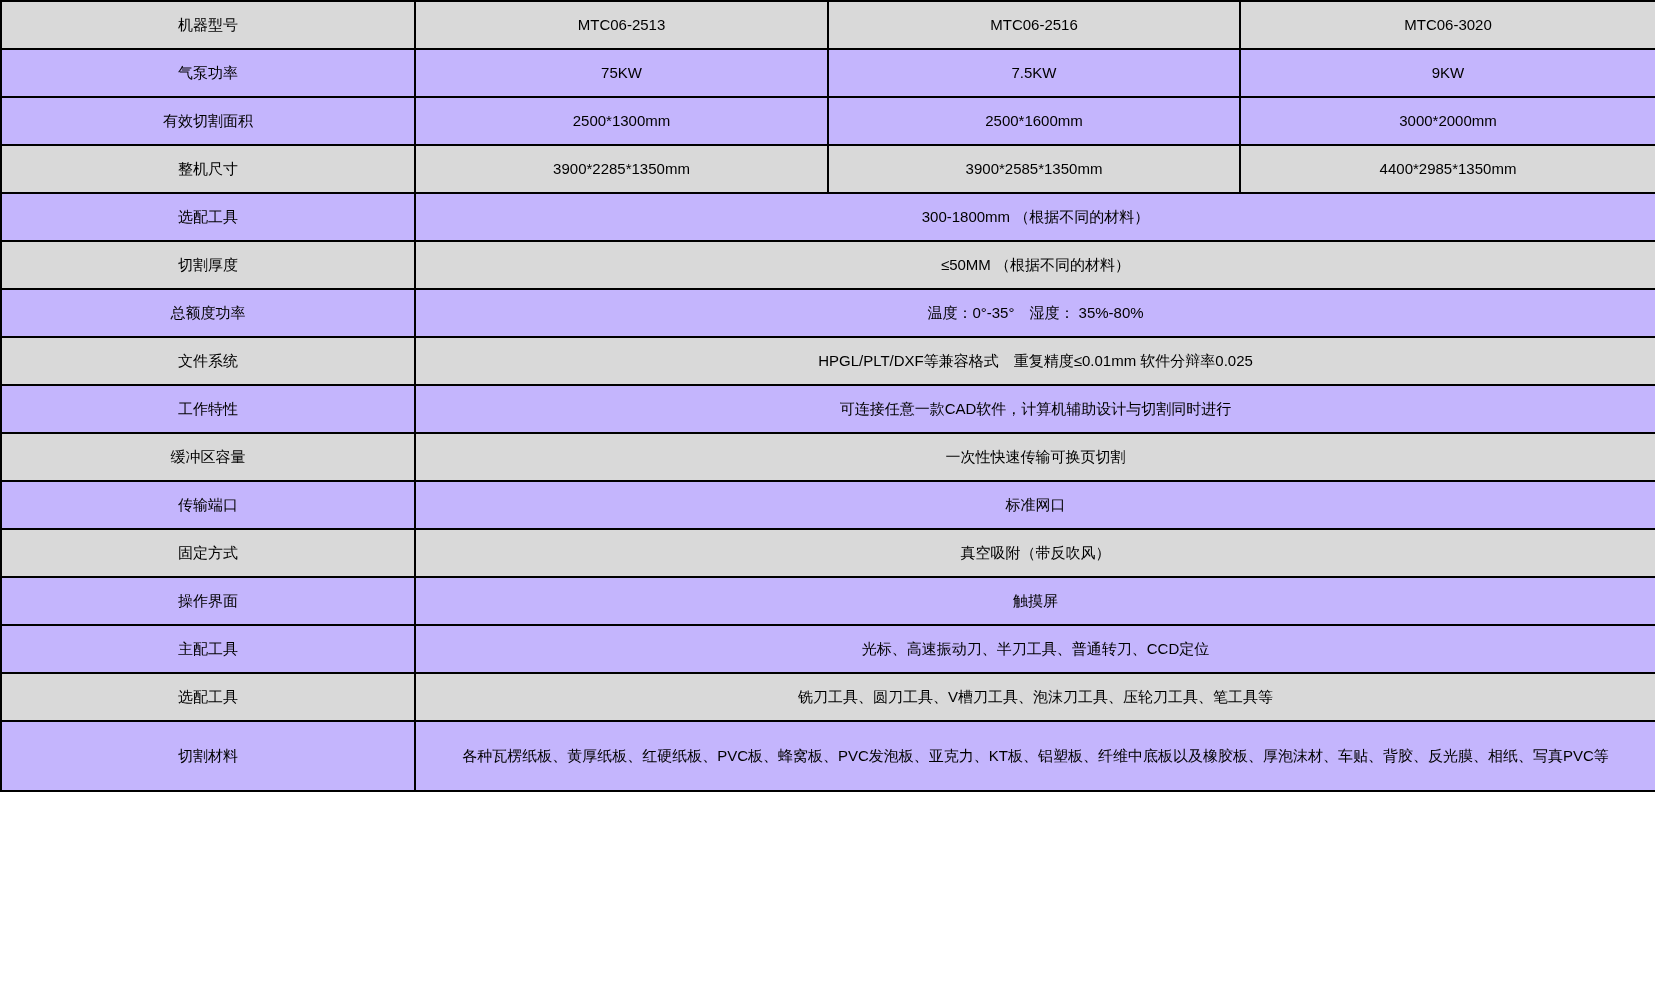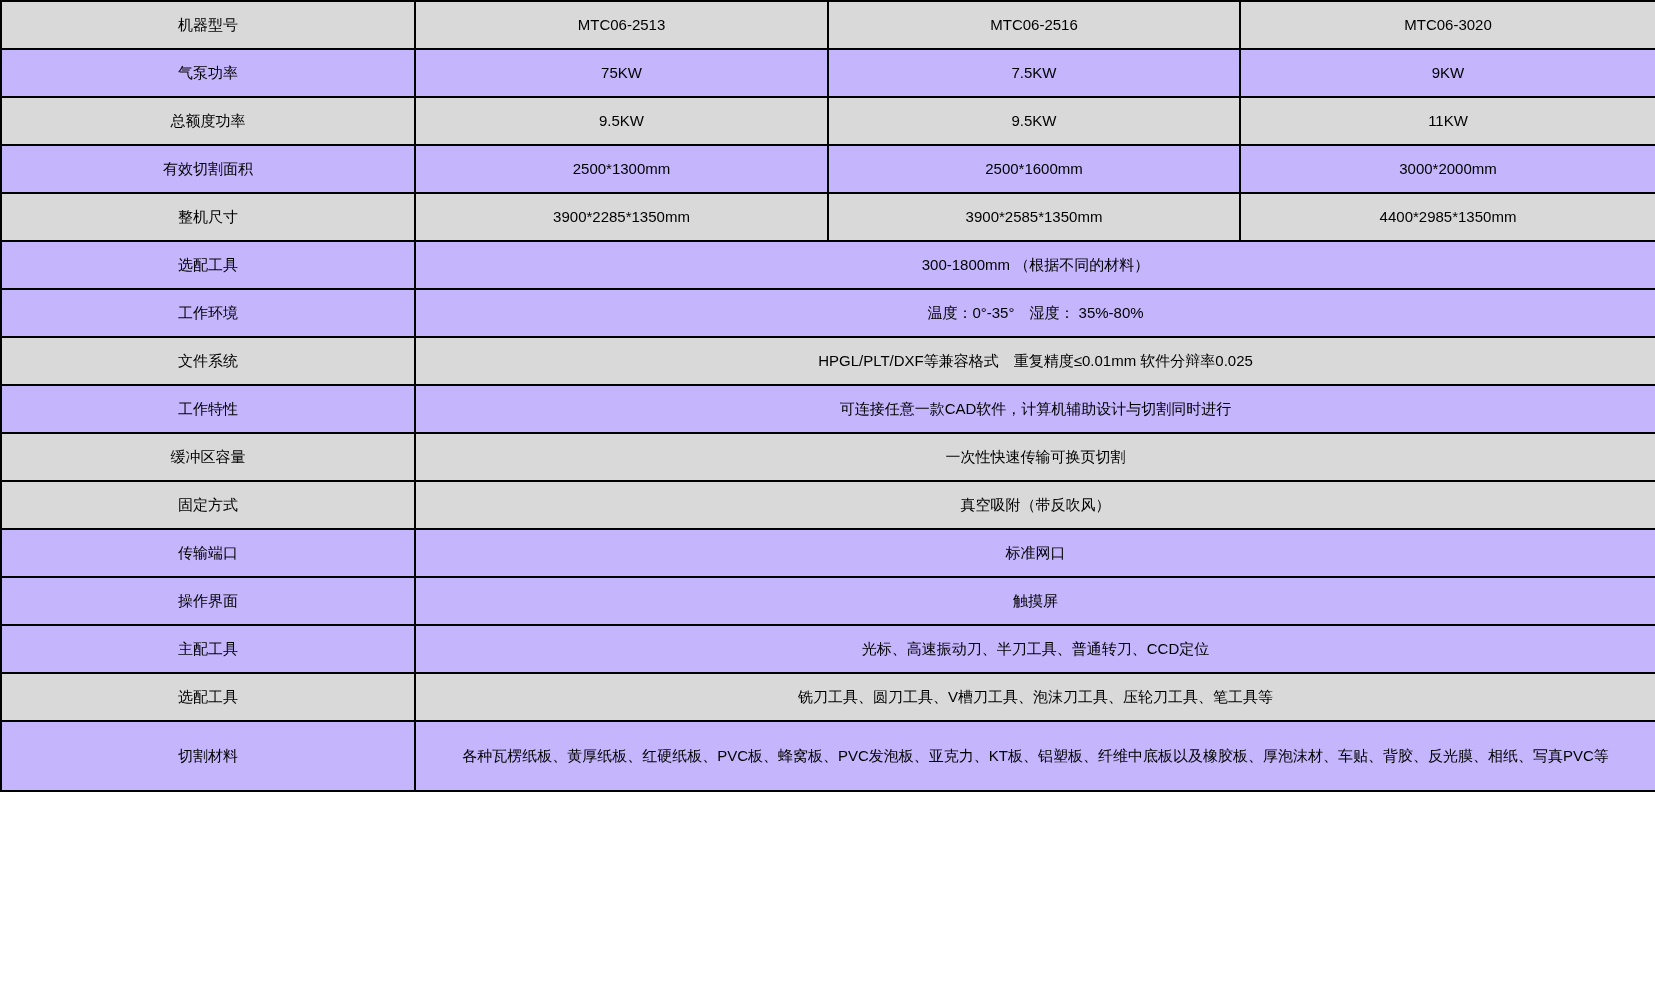--- a/index.html
+++ b/index.html
@@ -50,66 +50,64 @@
       <td>MTC06-2513</td>
       <td>MTC06-2516</td>
       <td>MTC06-3020</td>
     </tr>
     <tr class="row plain">
       <td>气泵功率</td>
       <td>75KW</td>
       <td>7.5KW</td>
       <td>9KW</td>
     </tr>
-    <tr class="row stripe">
-      <td>总额度功率</td>
-      <td>9.5KW</td>
-      <td>9.5KW</td>
-      <td>11KW</td>
-    </tr>
     <tr class="row plain">
       <td>有效切割面积</td>
       <td>2500*1300mm</td>
       <td>2500*1600mm</td>
       <td>3000*2000mm</td>
     </tr>
     <tr class="row stripe">
       <td>整机尺寸</td>
       <td>3900*2285*1350mm</td>
       <td>3900*2585*1350mm</td>
       <td>4400*2985*1350mm</td>
     </tr>
 
     <tr class="row plain">
       <td>选配工具</td>
       <td colspan="3">300-1800mm （根据不同的材料）</td>
     </tr>
+    <tr class="row stripe">
+      <td>切割厚度</td>
+      <td colspan="3">≤50MM （根据不同的材料）</td>
+    </tr>
     <tr class="row plain">
-      <td>工作环境</td>
+      <td>总额度功率</td>
       <td colspan="3">温度：0°-35°　湿度： 35%-80%</td>
     </tr>
     <tr class="row stripe">
       <td>文件系统</td>
       <td colspan="3">HPGL/PLT/DXF等兼容格式　重复精度≤0.01mm 软件分辩率0.025</td>
     </tr>
     <tr class="row plain">
       <td>工作特性</td>
       <td colspan="3">可连接任意一款CAD软件，计算机辅助设计与切割同时进行</td>
     </tr>
     <tr class="row stripe">
       <td>缓冲区容量</td>
       <td colspan="3">一次性快速传输可换页切割</td>
     </tr>
+    <tr class="row plain">
+      <td>传输端口</td>
+      <td colspan="3">标准网口</td>
+    </tr>
     <tr class="row stripe">
       <td>固定方式</td>
       <td colspan="3">真空吸附（带反吹风）</td>
-    </tr>
-    <tr class="row plain">
-      <td>传输端口</td>
-      <td colspan="3">标准网口</td>
     </tr>
     <tr class="row plain">
       <td>操作界面</td>
       <td colspan="3">触摸屏</td>
     </tr>
     <tr class="row plain">
       <td>主配工具</td>
       <td colspan="3">光标、高速振动刀、半刀工具、普通转刀、CCD定位</td>
     </tr>
     <tr class="row stripe">

